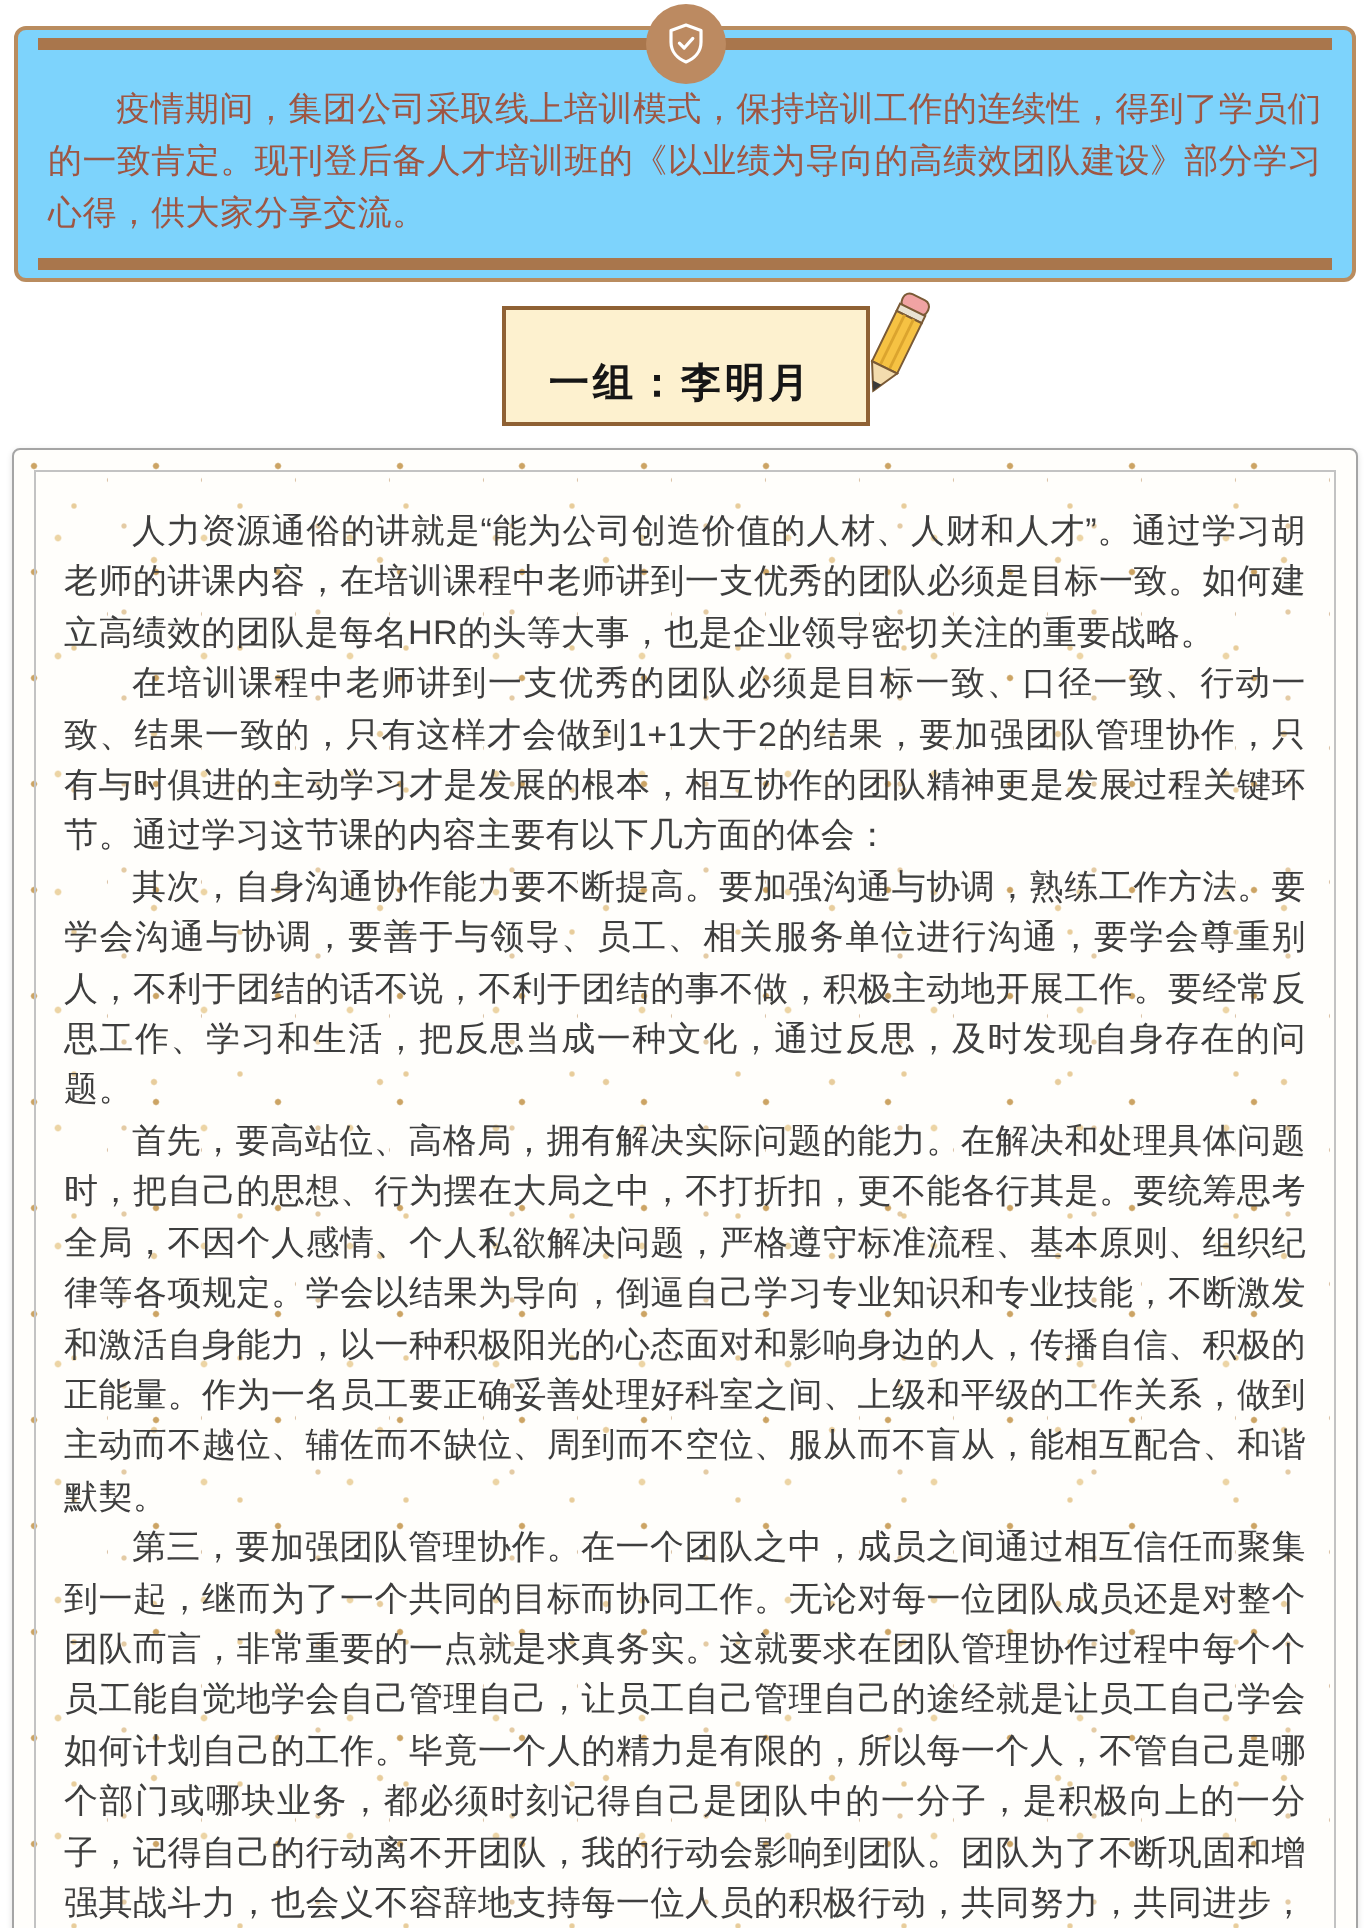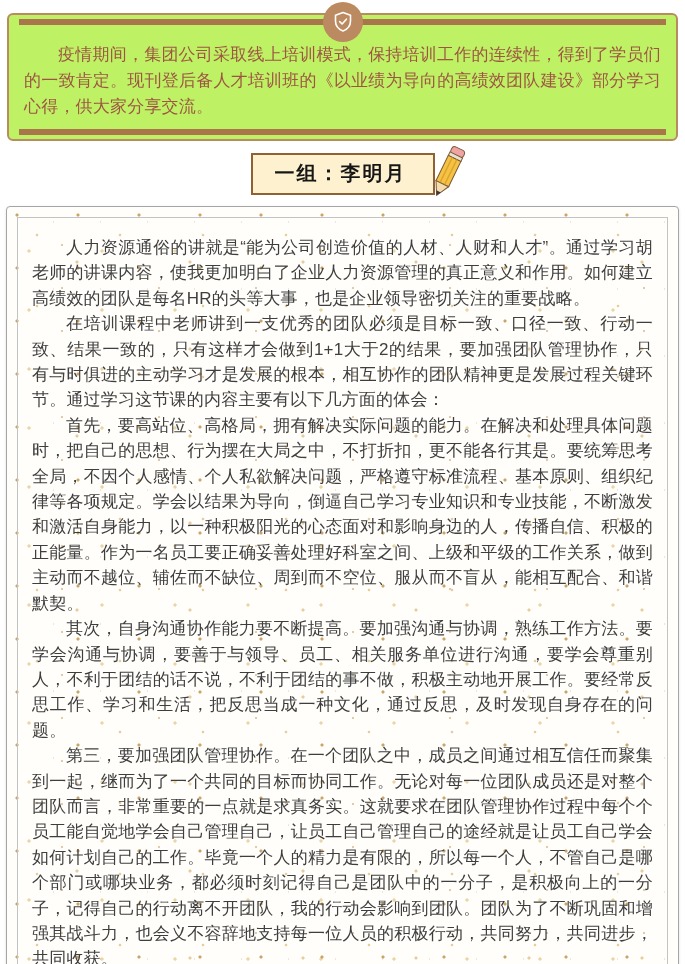--- a/index.html
+++ b/index.html
@@ -9,21 +9,21 @@
     overflow: hidden;
     font-family: "Liberation Sans", "DejaVu Sans", sans-serif;
   }
 
   
   .notice-box {
     position: relative;
     margin: 13px 7px 0 7px;
     border: 2px solid #b98c5f;
     border-radius: 6px;
-    background: #bef264;
+    background: #7dd3fc;
   }
   .notice-bar {
     position: absolute;
     left: 10px; right: 10px;
     height: 6px;
     background: #a9764c;
   }
   .notice-bar.top { top: 4px; }
   .notice-bar.bottom { bottom: 4px; }
   .notice-badge {
@@ -50,21 +50,21 @@
   .group-label-wrap {
     position: relative;
     width: fit-content;
     margin: 12px auto 10px auto;
     z-index: 3;
   }
   .group-label {
     display: inline-block;
     background: #fdf1cf;
     border: 2px solid #8f6134;
-    padding: 5px 26px 6px 22px;
+    padding: 23px 26px 6px 22px;
     font-size: 20px;
     font-weight: bold;
     color: #161616;
     letter-spacing: 2px;
   }
   .pencil {
     position: absolute;
     right: -26px; top: -8px;
     width: 26px; height: 54px;
     transform: rotate(26deg);
@@ -129,19 +129,19 @@
       <line x1="10.5" y1="12" x2="10.5" y2="40" stroke="#dba42e" stroke-width="1.4"></line>
       <line x1="15.5" y1="12" x2="15.5" y2="40" stroke="#dba42e" stroke-width="1.4"></line>
       <polygon points="6,40 20,40 13,53" fill="#f3dcae" stroke="#7a5a36" stroke-width="1"></polygon>
       <polygon points="10.6,48.5 15.4,48.5 13,53" fill="#3a3a3a"></polygon>
     </svg>
   </span>
 </div>
 
 <div class="essay-box">
   <div class="essay-inner">
-    <p>人力资源通俗的讲就是“能为公司创造价值的人材、人财和人才”。通过学习胡老师的讲课内容，使我更加明白了企业人力资源管理的真正意义和作用。如何建立高绩效的团队是每名HR的头等大事，也是企业领导密切关注的重要战略。</p>
+    <p>人力资源通俗的讲就是“能为公司创造价值的人材、人财和人才”。通过学习胡老师的讲课内容，在培训课程中老师讲到一支优秀的团队必须是目标一致。如何建立高绩效的团队是每名HR的头等大事，也是企业领导密切关注的重要战略。</p>
     <p>在培训课程中老师讲到一支优秀的团队必须是目标一致、口径一致、行动一致、结果一致的，只有这样才会做到1+1大于2的结果，要加强团队管理协作，只有与时俱进的主动学习才是发展的根本，相互协作的团队精神更是发展过程关键环节。通过学习这节课的内容主要有以下几方面的体会：</p>
+    <p>其次，自身沟通协作能力要不断提高。要加强沟通与协调，熟练工作方法。要学会沟通与协调，要善于与领导、员工、相关服务单位进行沟通，要学会尊重别人，不利于团结的话不说，不利于团结的事不做，积极主动地开展工作。要经常反思工作、学习和生活，把反思当成一种文化，通过反思，及时发现自身存在的问题。</p>
     <p>首先，要高站位、高格局，拥有解决实际问题的能力。在解决和处理具体问题时，把自己的思想、行为摆在大局之中，不打折扣，更不能各行其是。要统筹思考全局，不因个人感情、个人私欲解决问题，严格遵守标准流程、基本原则、组织纪律等各项规定。学会以结果为导向，倒逼自己学习专业知识和专业技能，不断激发和激活自身能力，以一种积极阳光的心态面对和影响身边的人，传播自信、积极的正能量。作为一名员工要正确妥善处理好科室之间、上级和平级的工作关系，做到主动而不越位、辅佐而不缺位、周到而不空位、服从而不盲从，能相互配合、和谐默契。</p>
-    <p>其次，自身沟通协作能力要不断提高。要加强沟通与协调，熟练工作方法。要学会沟通与协调，要善于与领导、员工、相关服务单位进行沟通，要学会尊重别人，不利于团结的话不说，不利于团结的事不做，积极主动地开展工作。要经常反思工作、学习和生活，把反思当成一种文化，通过反思，及时发现自身存在的问题。</p>
     <p>第三，要加强团队管理协作。在一个团队之中，成员之间通过相互信任而聚集到一起，继而为了一个共同的目标而协同工作。无论对每一位团队成员还是对整个团队而言，非常重要的一点就是求真务实。这就要求在团队管理协作过程中每个个员工能自觉地学会自己管理自己，让员工自己管理自己的途经就是让员工自己学会如何计划自己的工作。毕竟一个人的精力是有限的，所以每一个人，不管自己是哪个部门或哪块业务，都必须时刻记得自己是团队中的一分子，是积极向上的一分子，记得自己的行动离不开团队，我的行动会影响到团队。团队为了不断巩固和增强其战斗力，也会义不容辞地支持每一位人员的积极行动，共同努力，共同进步，共同收获。</p>
   </div>
 </div>
 
 </body></html>

